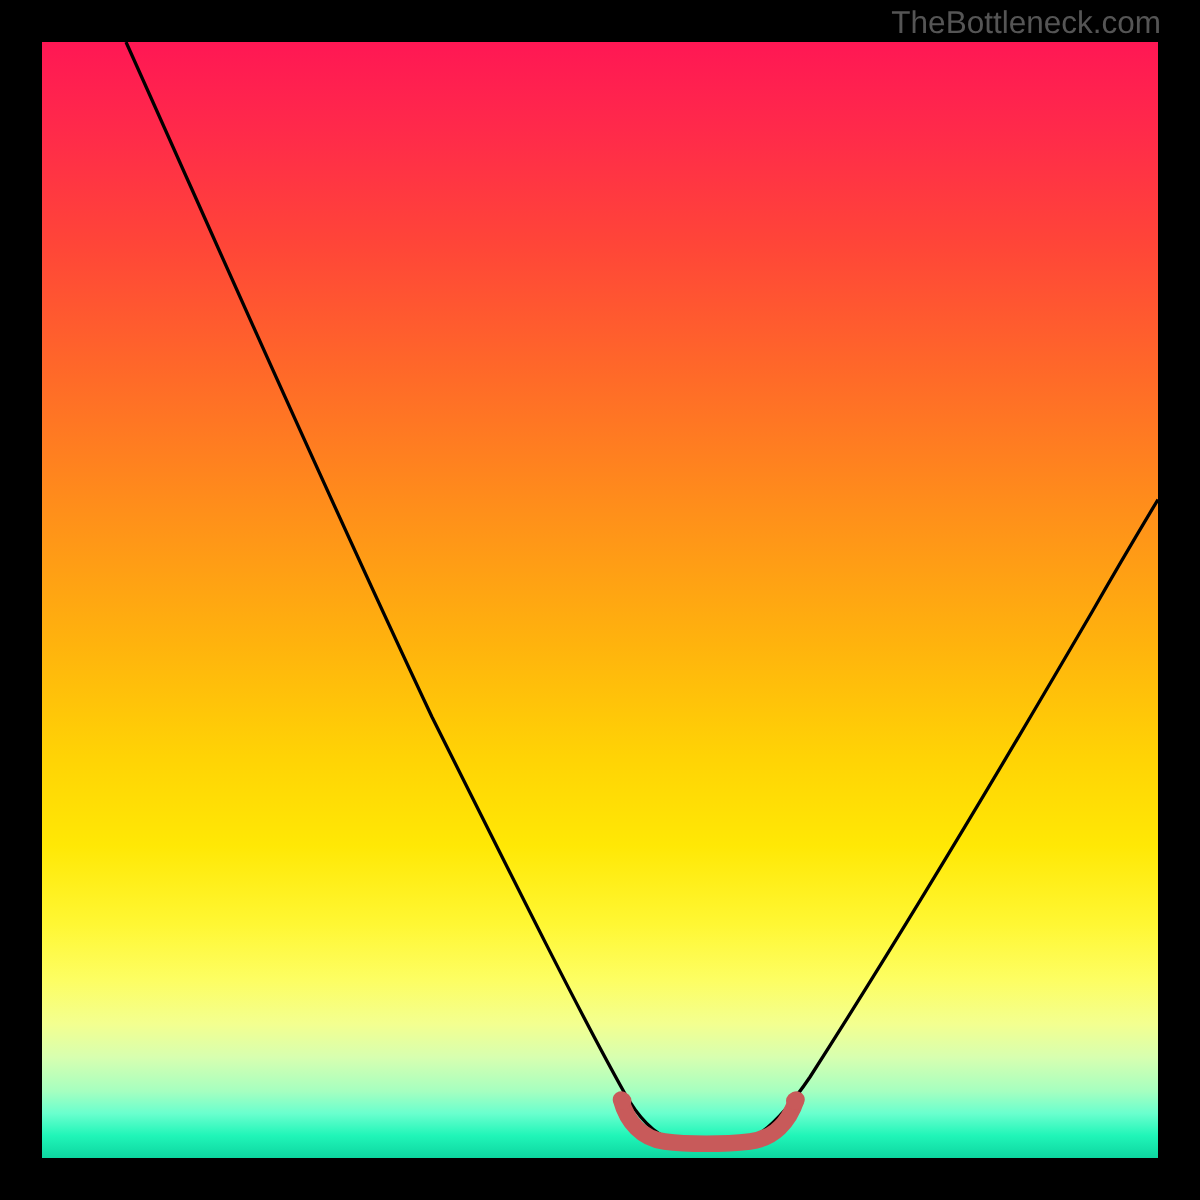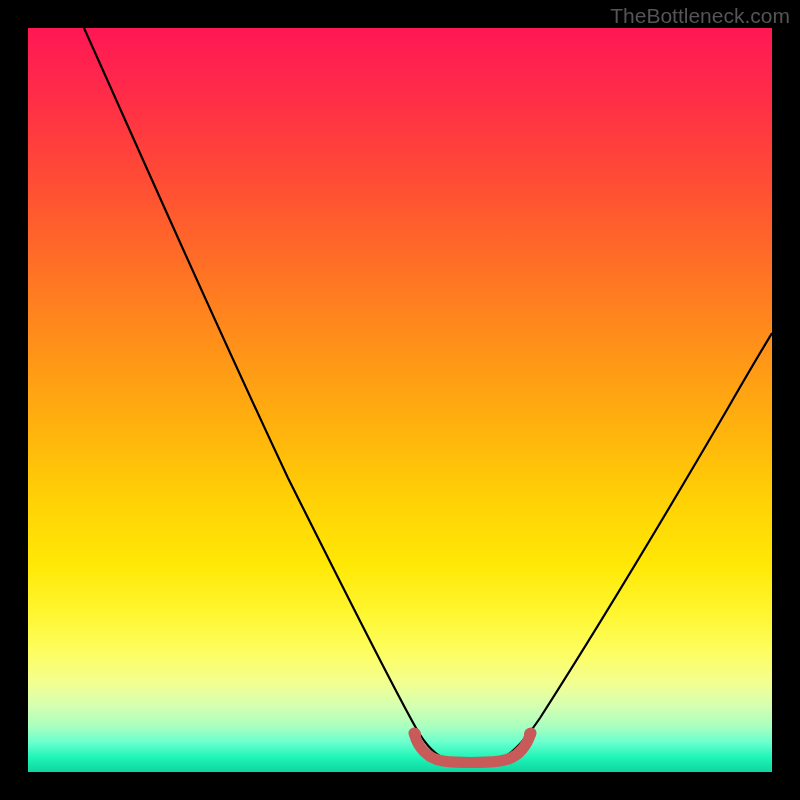--- a/index.html
+++ b/index.html
@@ -13,21 +13,21 @@
   }
   .container {
     width: 800px;
     height: 800px;
     position: relative;
     background: #000;
   }
   .watermark {
     position: absolute;
     top: 4px;
-    right: 10px;
+    right: 26px;
     color: #555;
     font-size: 21px;
     font-weight: 500;
     z-index: 10;
   }
   .plot-area {
     position: absolute;
     left: 28px;
     top: 28px;
     width: 744px;

